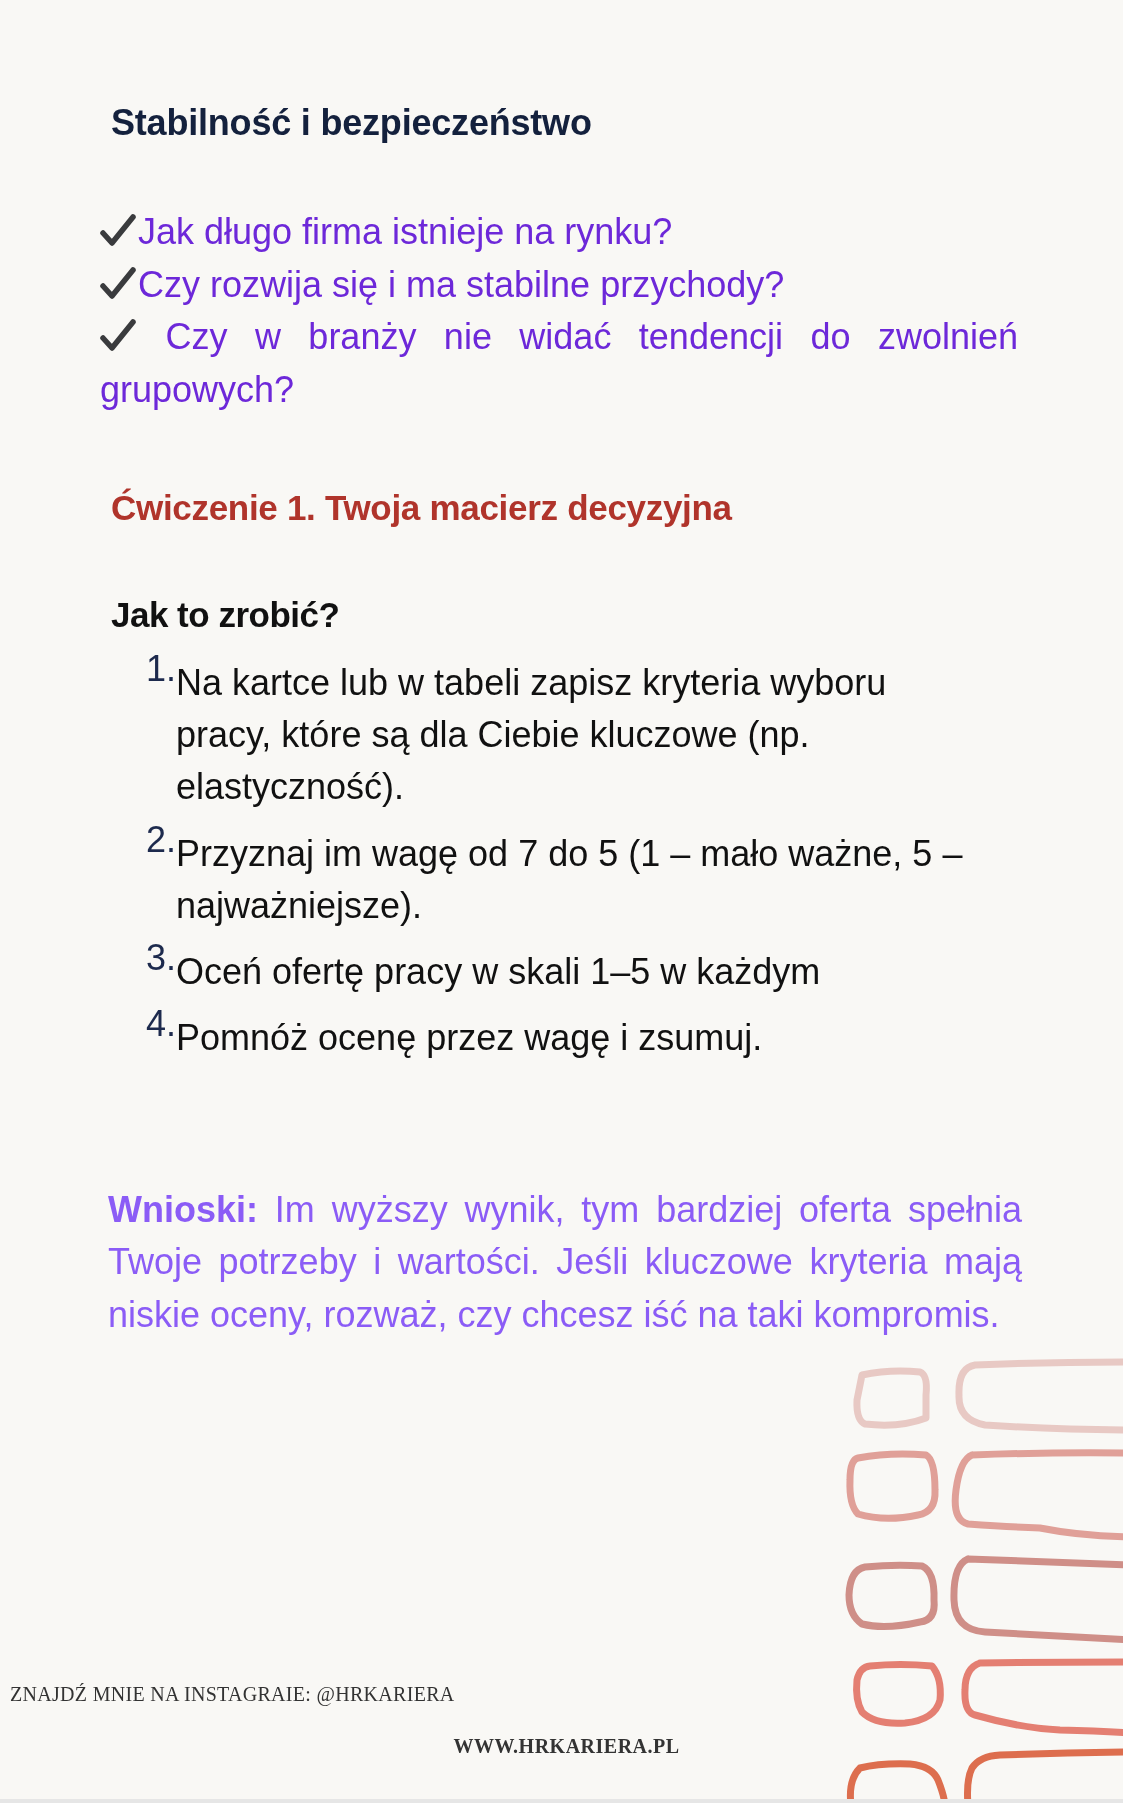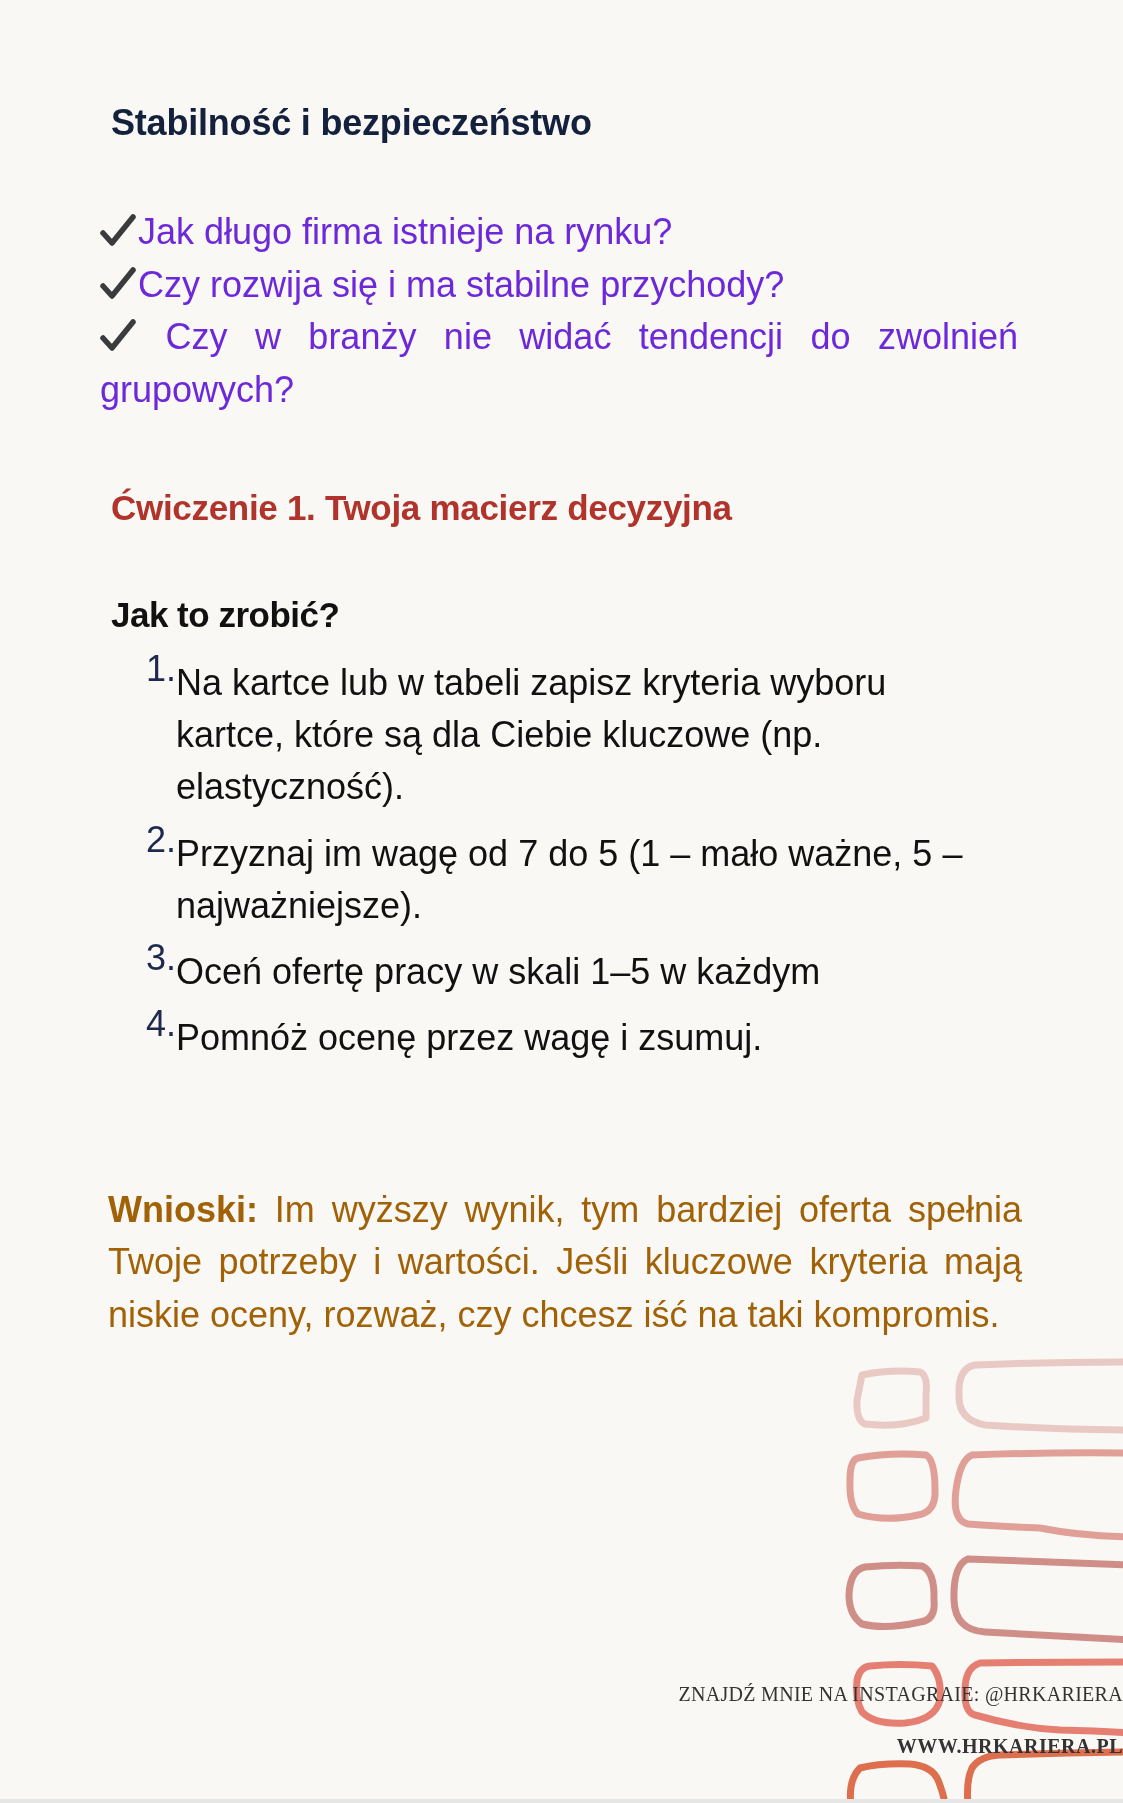--- a/index.html
+++ b/index.html
@@ -37,31 +37,31 @@
   .steps {
     left: 140px; top: 643px; width: 880px;
     font-size: 36px; line-height: 52.2px; color: #111111;
     margin: 0; padding: 0; list-style: none;
   }
   .step { display: flex; }
   .step-num { width: 36px; flex: none; color: #1d2a4d; text-align: right; padding-right: 0; }
   .step-text { padding-left: 0; flex: 1; margin-top: 14px; }
   .conclusion {
     left: 108px; top: 1184px; width: 914px;
-    font-size: 36px; line-height: 52.3px; color: #a16207;
+    font-size: 36px; line-height: 52.3px; color: #8b5cf6;
     text-align: justify;
   }
   .conclusion b { font-weight: bold; }
   .footer-ig {
-    left: 0; width: 1123px; top: 1683px; text-align: right;
+    left: 0; width: 1123px; top: 1683px; text-align: left;
     font-family: "Liberation Serif", serif; font-size: 20px;
     color: #333333; letter-spacing: 0.3px; padding-left: 10px; box-sizing: border-box;
   }
   .footer-www {
-    left: 0; width: 1123px; top: 1735px; text-align: right;
+    left: 0; width: 1123px; top: 1735px; text-align: center;
     font-family: "Liberation Serif", serif; font-size: 20px; font-weight: bold;
     color: #333333; letter-spacing: 0.5px; padding-left: 10px; box-sizing: border-box;
   }
   .bottom-strip {
     left: 0; top: 1799px; width: 1123px; height: 4px; background: #e6e6e6;
   }
   .deco { left: 830px; top: 1350px; width: 293px; height: 450px; overflow: hidden; }
 </style>
 </head>
 <body>
@@ -97,21 +97,21 @@
 
 <div class="abs h-exercise">Ćwiczenie 1. Twoja macierz decyzyjna</div>
 
 <div class="abs h-how">Jak to zrobić?</div>
 
 <div class="abs steps">
   <div class="step">
     <span class="step-num">1.</span>
     <span class="step-text">
       <div>Na kartce lub w tabeli zapisz kryteria wyboru</div>
-      <div>kartce, które są dla Ciebie kluczowe (np.</div>
+      <div>pracy, które są dla Ciebie kluczowe (np.</div>
       <div>elastyczność).</div>
     </span>
   </div>
   <div class="step">
     <span class="step-num">2.</span>
     <span class="step-text">
       <div>Przyznaj im wagę od 7 do 5 (1 – mało ważne, 5 –</div>
       <div>najważniejsze).</div>
     </span>
   </div>

